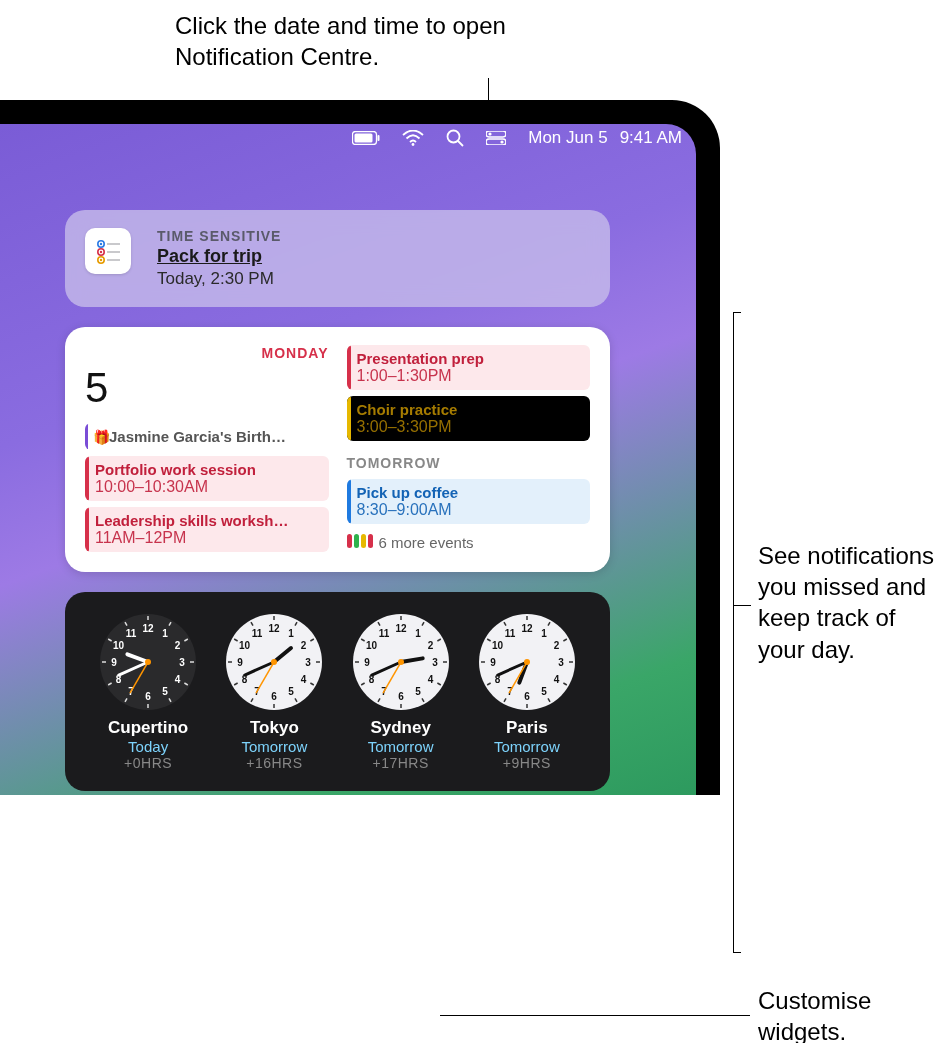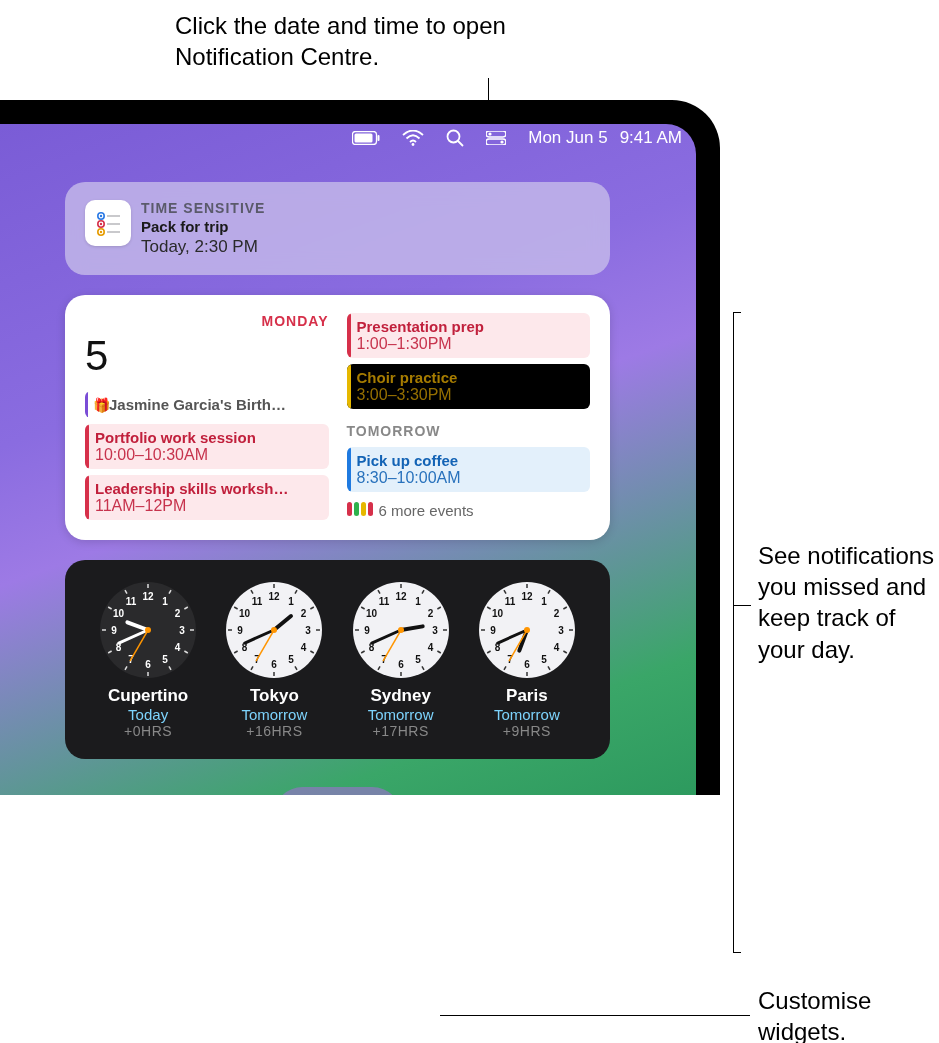--- a/index.html
+++ b/index.html
@@ -75,34 +75,35 @@
     width: 545px;
     display: flex;
     flex-direction: column;
     gap: 20px;
   }
   .notif-card {
     background: rgba(200,190,235,0.78);
     border-radius: 20px;
     padding: 18px 20px;
     display: flex;
-    gap: 10px;
+    gap: 26px;
     align-items: flex-start;
     backdrop-filter: blur(10px);
+    margin-top: 28px;
   }
   .notif-icon {
     width: 46px; height: 46px;
     background: #fff;
     border-radius: 10px;
     display: flex; align-items: center; justify-content: center;
     box-shadow: 0 1px 3px rgba(0,0,0,0.15);
   }
   .notif-body { flex: 1; color: #1a1a1a; }
   .notif-eyebrow { font-size: 14px; letter-spacing: 1px; color: #5a5a6a; font-weight: 600; margin-bottom: 2px; }
-  .notif-title { font-size: 15px; font-weight: 700; margin-bottom: 2px; }
+  .notif-title { font-size: 18px; font-weight: 700; margin-bottom: 2px; text-decoration: underline; }
   .notif-sub { font-size: 17px; color: #2a2a2a; }
   .cal-card {
     background: #fff;
     border-radius: 20px;
     padding: 18px 20px 20px;
     display: flex;
     gap: 18px;
     box-shadow: 0 2px 10px rgba(0,0,0,0.15);
   }
   .cal-col { flex: 1; display: flex; flex-direction: column; gap: 8px; }
@@ -271,21 +272,21 @@
               <div style="height:6px"></div>
               <div class="evt evt-yellow">
     <div class="evt-title">Choir practice</div>
     <div class="evt-time">3:00–3:30PM</div>
               </div>
             </div>
           <div class="cal-tomorrow-label">TOMORROW</div>
           <div id="cal-tomorrow">
               <div class="evt evt-blue">
     <div class="evt-title">Pick up coffee</div>
-    <div class="evt-time">8:30–10:00AM</div>
+    <div class="evt-time">8:30–9:00AM</div>
               </div>
             </div>
           <div class="more-row">
             <span class="dotset">
               <span class="dot" style="background:#d6304a"></span>
               <span class="dot" style="background:#2fb24c"></span>
               <span class="dot" style="background:#e6b800"></span>
               <span class="dot" style="background:#d6304a"></span>
             </span>
             <span>6 more events</span>

